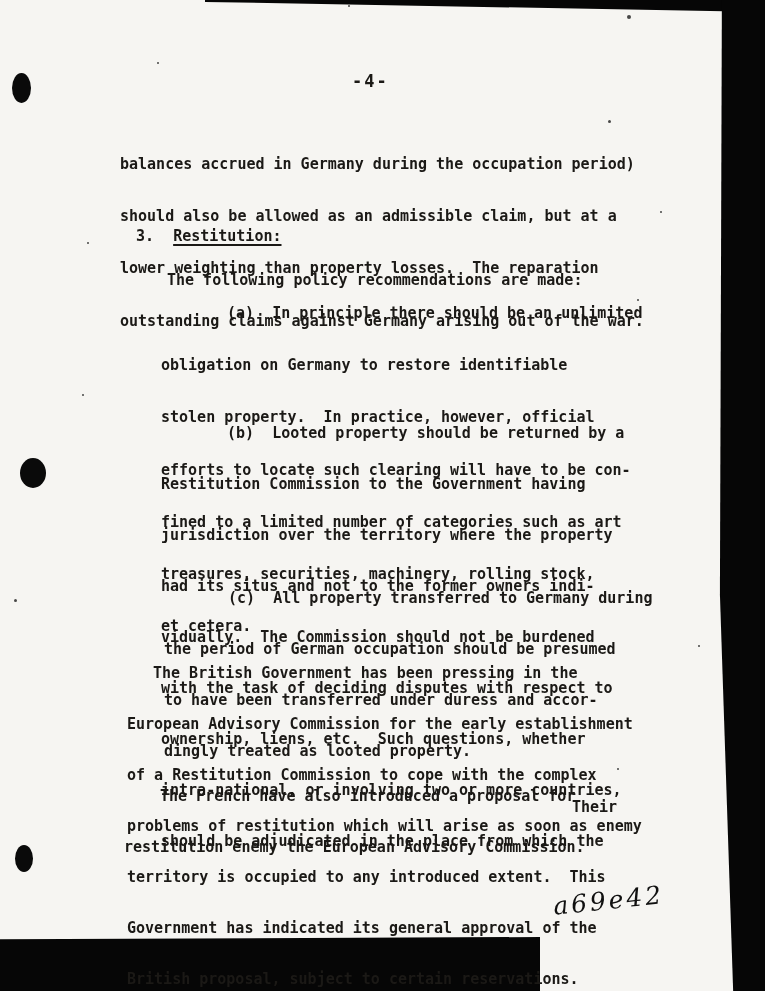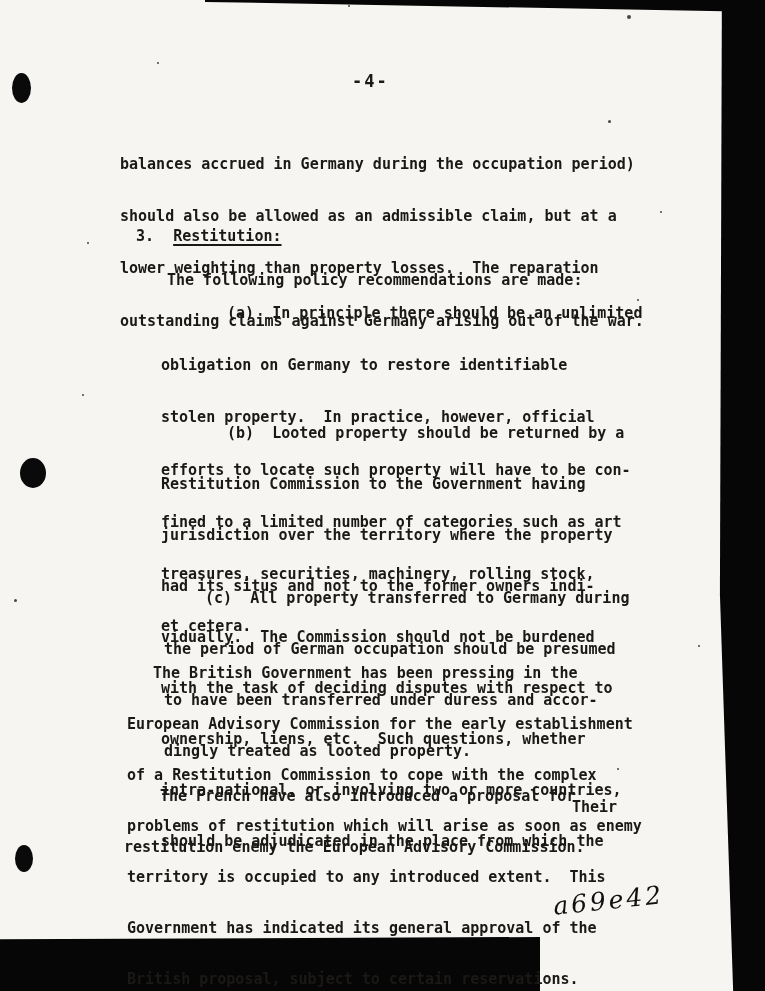--- a/index.html
+++ b/index.html
@@ -23,21 +23,21 @@
   .hole3{left:15px;top:845px;width:18px;height:27px;}
   
   .speck{position:absolute;background:#1c1c1c;border-radius:50%;width:2px;height:2px;opacity:.8;}
   
   .tw{position:absolute;color:#1b1916;font-weight:700;font-size:15px;white-space:pre;}
   .para div{line-height:15px;}
   .lh16 div{line-height:16.2px;}
   .lh15 div{line-height:15.2px;}
   .ind26{margin-left:26px;}
   .ind39{margin-left:36px;}
-  .ind41{margin-left:41px;}
+  .ind41{margin-left:64px;}
   .ind42{margin-left:66px;}
   .pagenum{font-size:17px;letter-spacing:2px;}
   .headnum{display:inline-block;}
   .headtitle{display:inline-block;margin-left:19px;text-decoration:underline;
     text-underline-offset:3px;text-decoration-thickness:2px;}
   .handnote{position:absolute;left:553px;top:886px;color:#101010;
     font-family:"DejaVu Serif","Liberation Serif",serif;font-style:italic;
     font-size:25px;letter-spacing:3px;transform:rotate(-6deg);}
 </style>
 </head>
@@ -77,21 +77,21 @@
 </div>
 
 <div class="tw para" style="left:167px;top:237px;">
   <div>The following policy recommendations are made:</div>
 </div>
 
 <div class="tw para lh16" style="left:161px;top:269px;">
   <div class="ind42">(a)  In principle there should be an unlimited</div>
   <div>obligation on Germany to restore identifiable</div>
   <div>stolen property.  In practice, however, official</div>
-  <div>efforts to locate such property will have to be con-</div>
+  <div>efforts to locate such clearing will have to be con-</div>
   <div>fined to a limited number of categories such as art</div>
   <div>treasures, securities, machinery, rolling stock,</div>
   <div>et cetera.</div>
 </div>
 
 <div class="tw para" style="left:161px;top:390px;">
   <div class="ind42">(b)  Looted property should be returned by a</div>
   <div>Restitution Commission to the Government having</div>
   <div>jurisdiction over the territory where the property</div>
   <div>had its situs and not to the former owners indi-</div>

